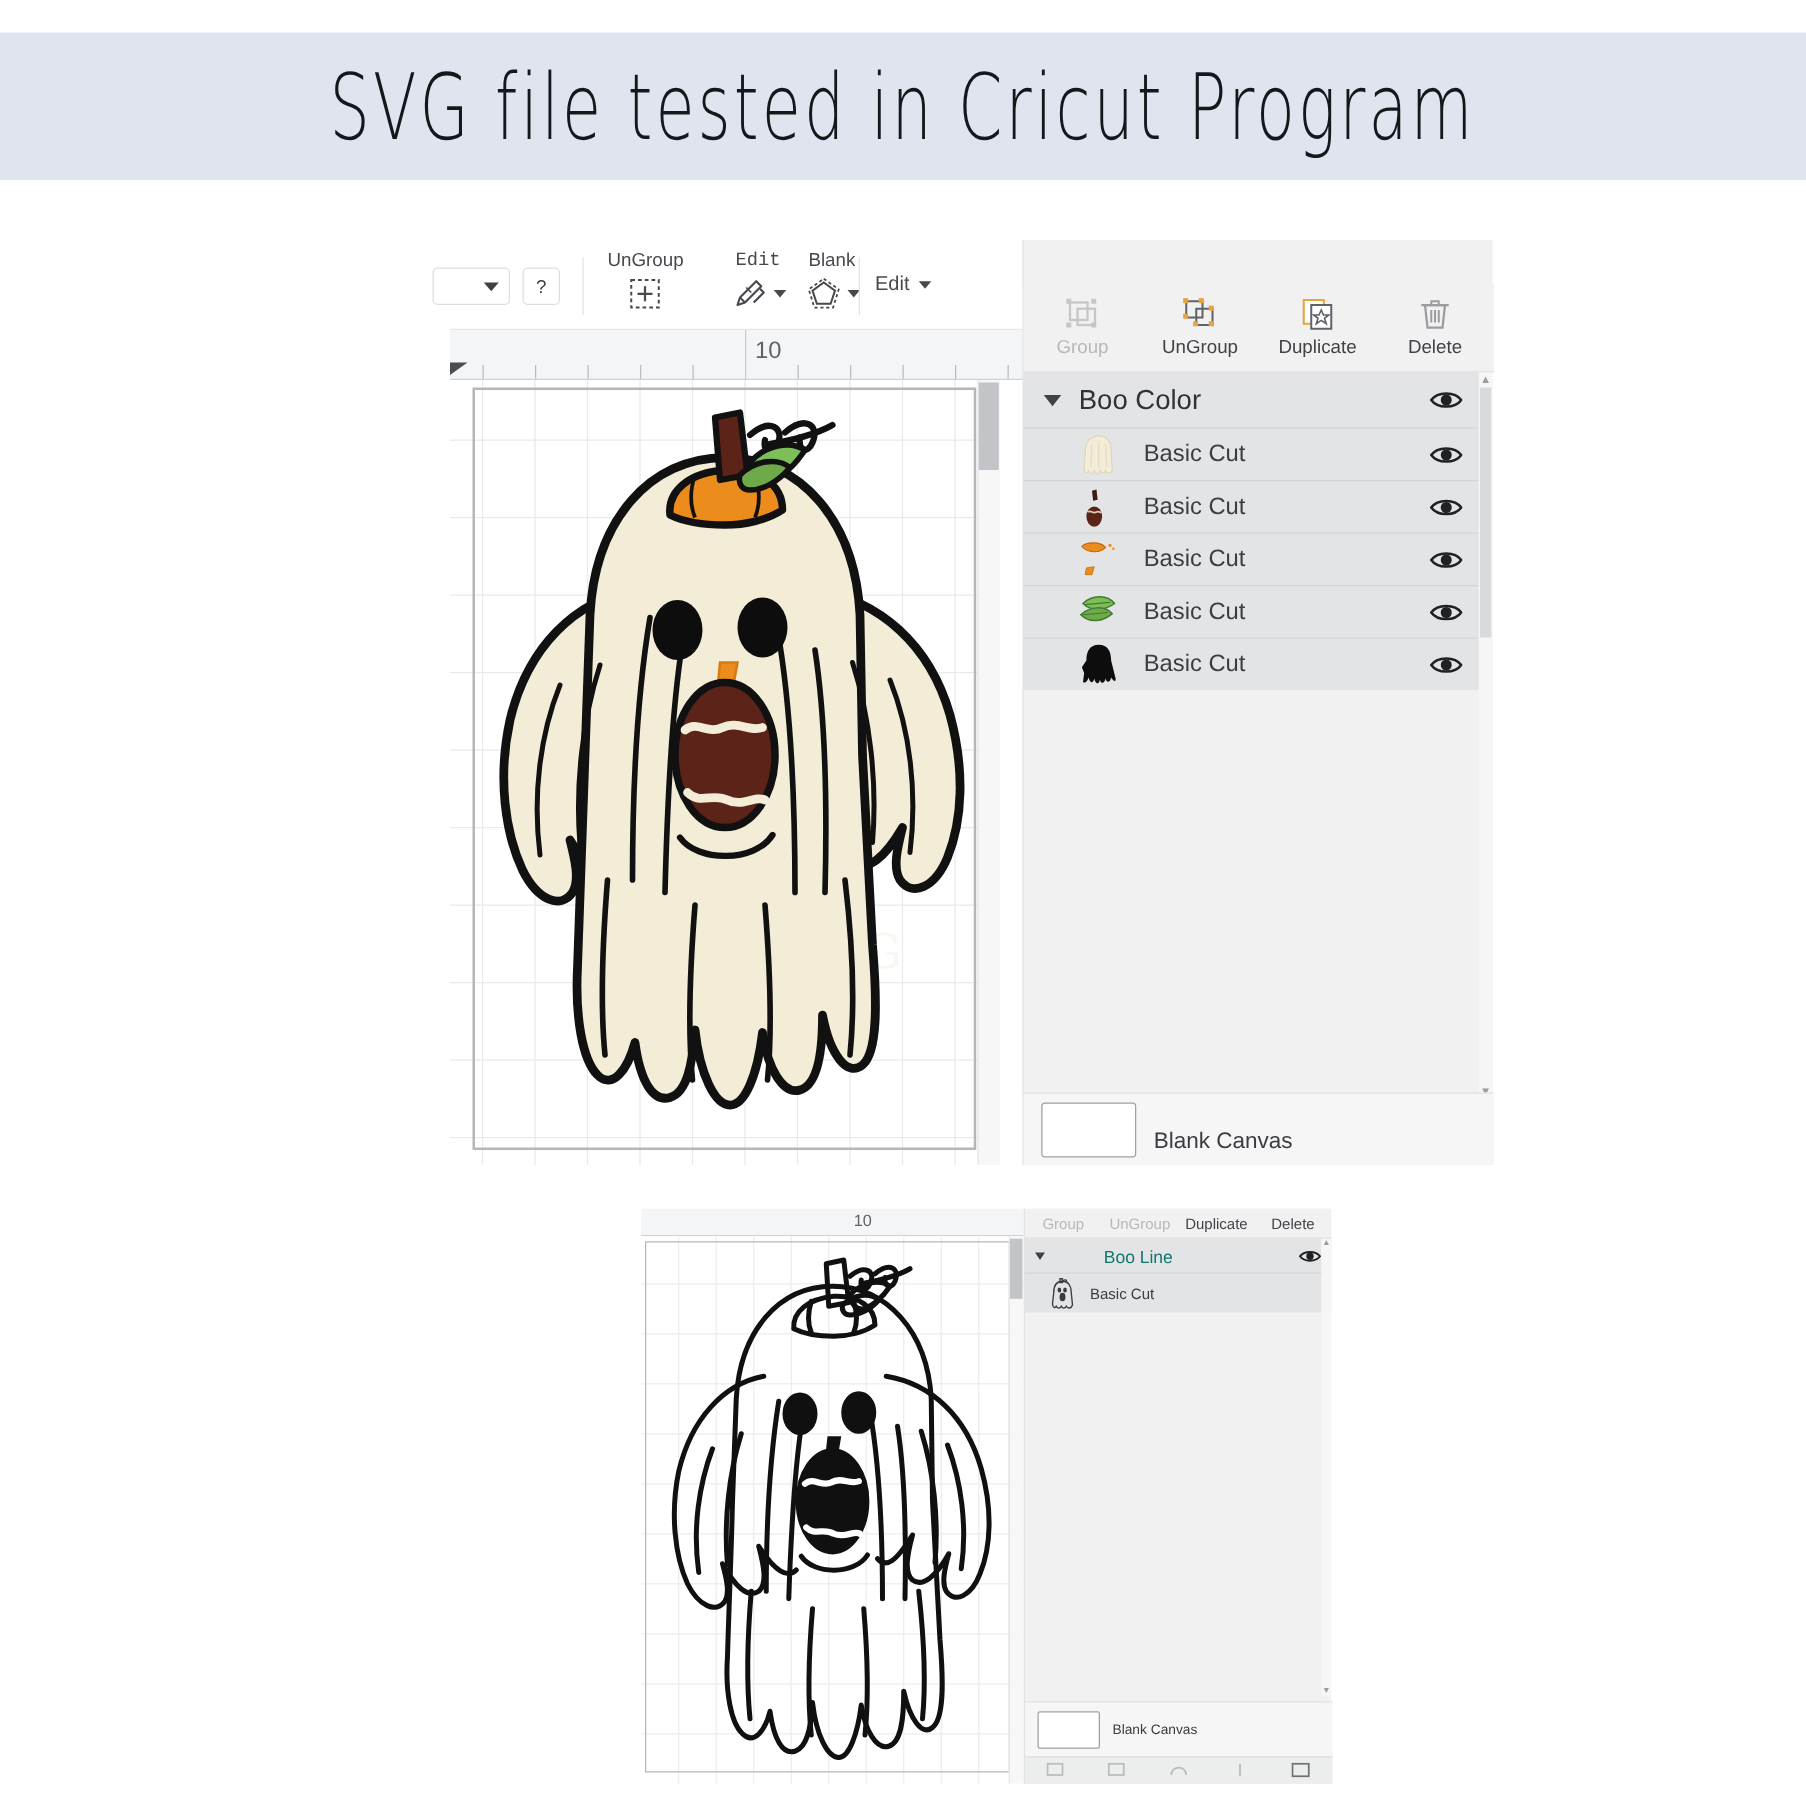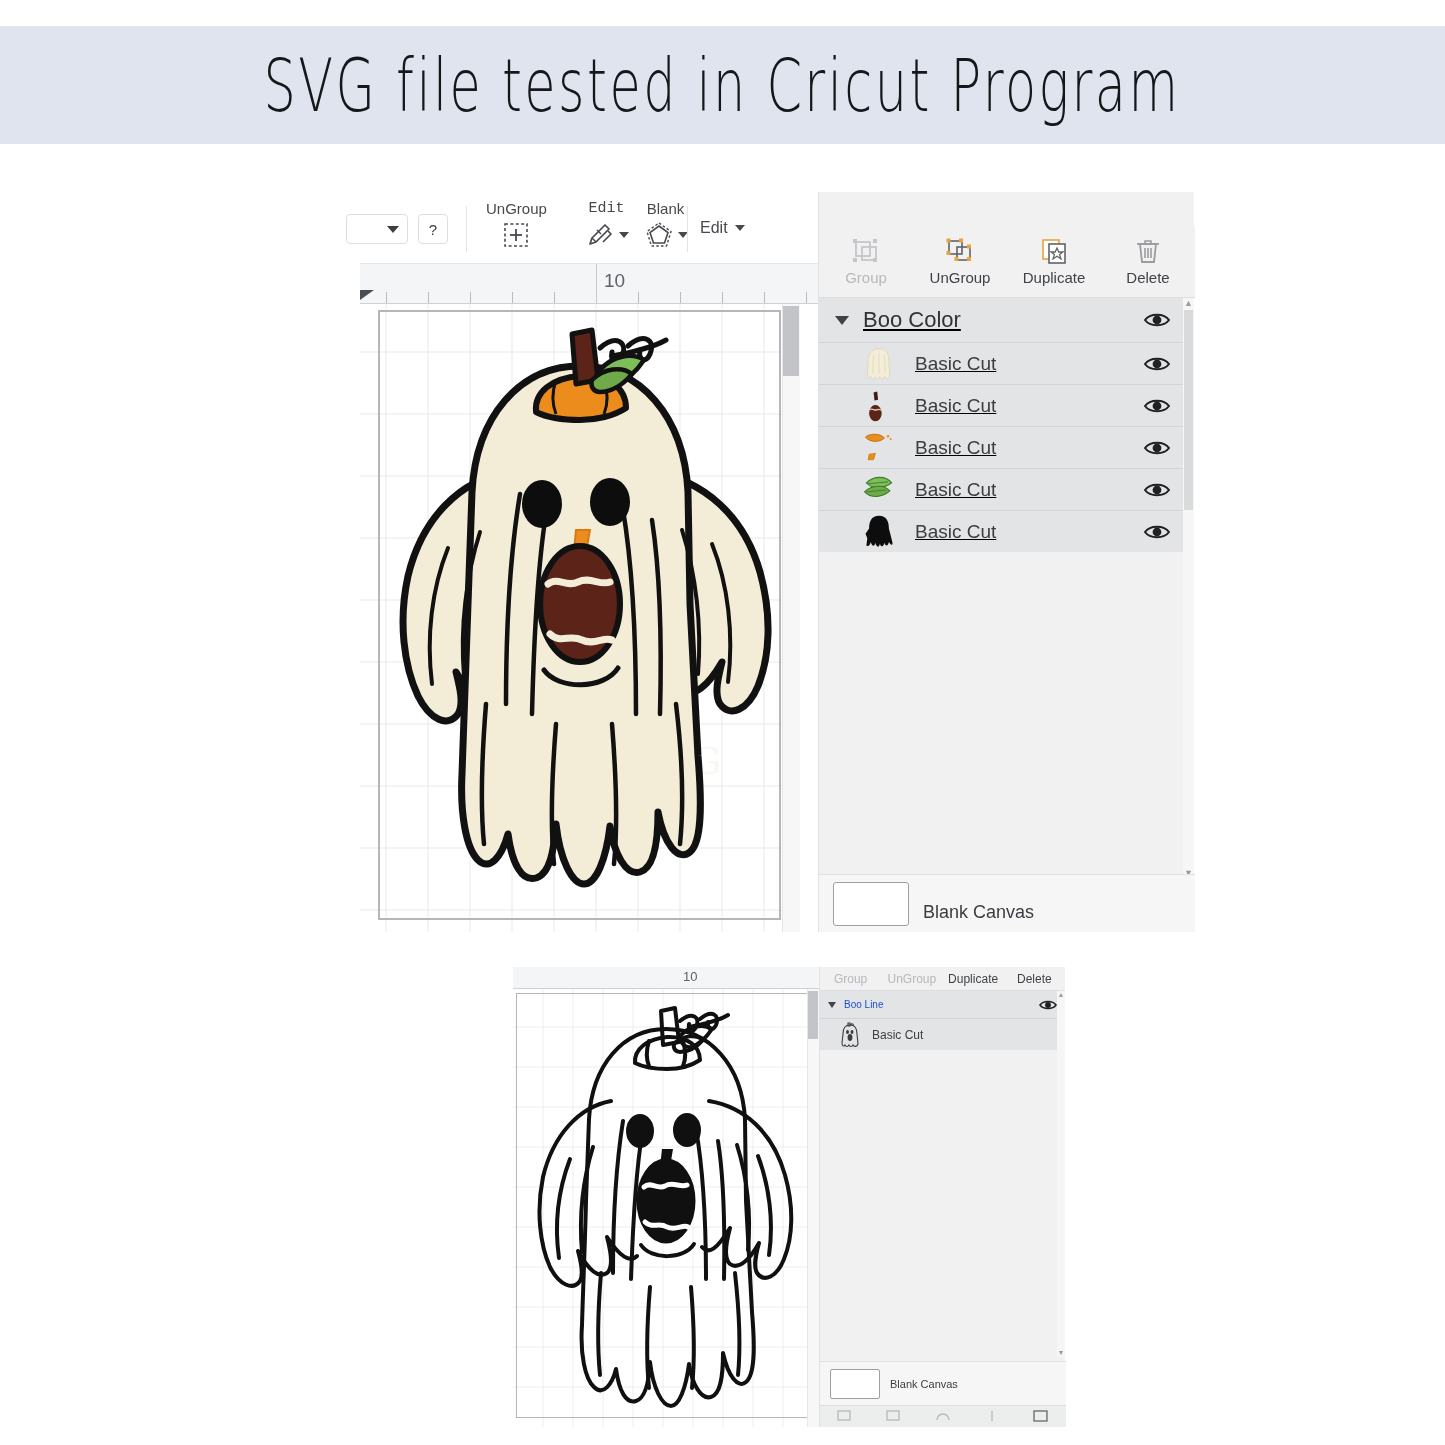--- a/index.html
+++ b/index.html
@@ -172,21 +172,21 @@
   .action {
     flex: 1; display: flex; flex-direction: column;
     align-items: center; justify-content: center; gap: 4px;
   }
   .action-label { font-size: 15px; color: #3f4347; }
   .action.disabled .action-label { color: #b6b8bb; }
   .action-ic { width: 30px; height: 28px; }
 
   .layers-list {
     position: absolute; left: 0; top: 106px;
-    width: 365px; height: 552px; text-decoration: underline;
+    width: 365px; height: 552px;
   }
   .group-row {
     height: 44px; display: flex; align-items: center;
     padding: 0 14px 0 16px; background: #e3e4e6;
   }
   .grp-caret {
     width: 0; height: 0;
     border-left: 7px solid transparent;
     border-right: 7px solid transparent;
     border-top: 9px solid #3f4347;
@@ -269,21 +269,21 @@
   .b-group-row {
     height: 27px; display: flex; align-items: center;
     padding: 0 8px 0 8px; background: #e3e4e6;
   }
   .b-caret {
     width: 0; height: 0;
     border-left: 4px solid transparent;
     border-right: 4px solid transparent;
     border-top: 6px solid #3f4347; margin-right: 8px;
   }
-  .b-grp-name { font-size: 10px; color: #1d4ed8; flex: 1; }
+  .b-grp-name { font-size: 14px; color: #0f766e; flex: 1; margin-left: 39px; }
   .b-layer-row {
     height: 32px; display: flex; align-items: center;
     padding: 0 8px 0 18px; background: #e3e4e6;
     border-top: 1px solid #d3d4d6;
   }
   .b-thumb-ic { width: 24px; height: 26px; margin-right: 10px; flex-shrink: 0; }
   .b-layer-name { font-size: 12px; color: #3a3d41; }
   .b-panel-scroll {
     position: absolute; right: 0; top: 24px; width: 8px; height: 366px; background: #f6f6f7;
   }

